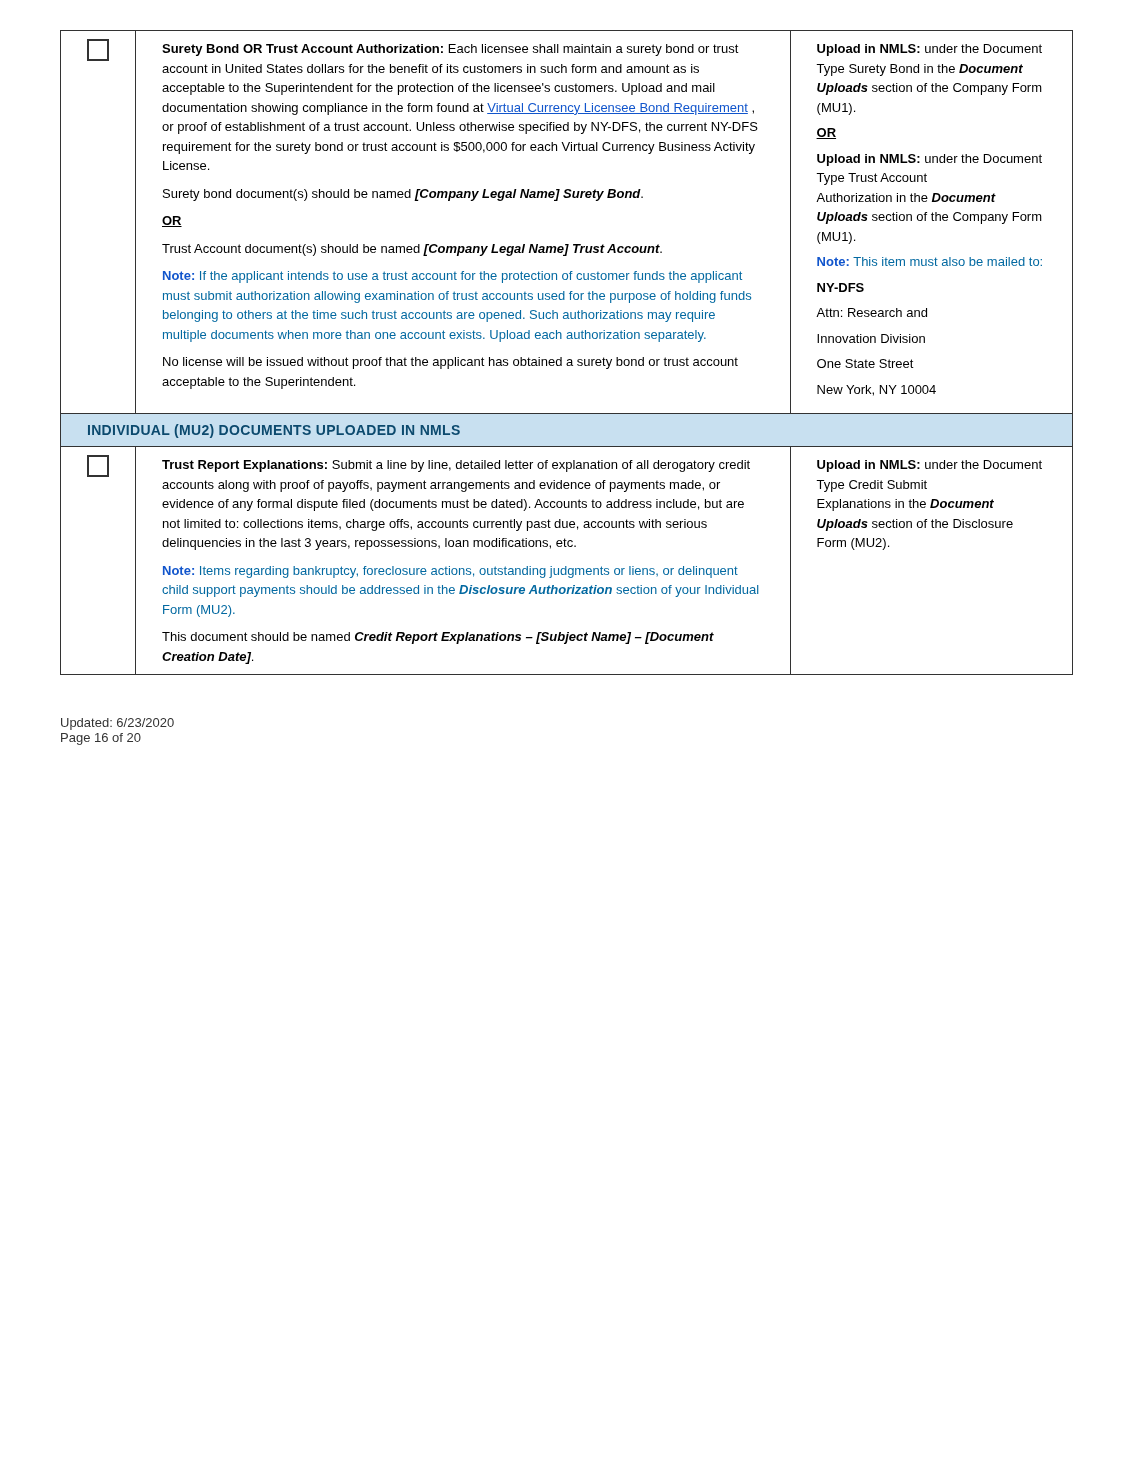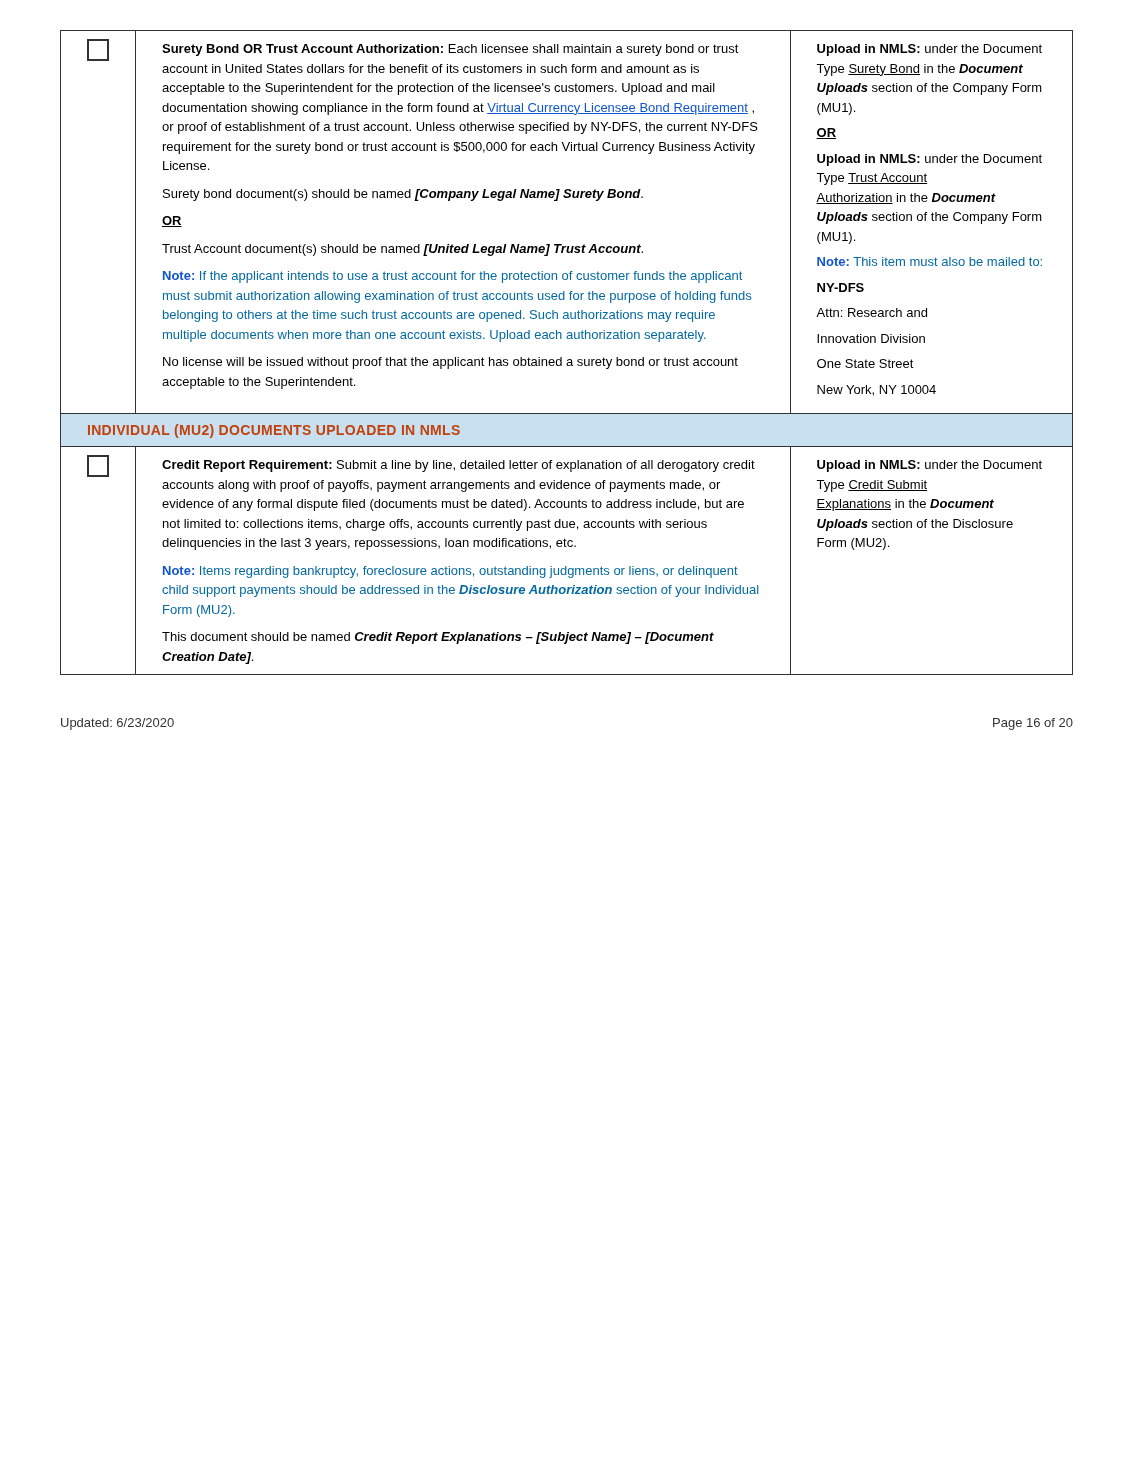--- a/index.html
+++ b/index.html
@@ -46,34 +46,33 @@
     .content-cell {
       width: 65%;
     }
     .instructions-cell {
       width: 28%;
     }
     .section-header {
       background-color: #c8e0f0;
       font-weight: bold;
       font-size: 14px;
-      color: #c2410c;
+      color: #0c4a6e;
       text-transform: uppercase;
       padding: 10px;
       letter-spacing: 0.3px;
     }
     .bold {
       font-weight: bold;
     }
     .italic {
       font-style: italic;
       font-weight: bold;
     }
     .underline {
-      text-decoration: underline;
     }
     .link-style {
       color: #1155cc;
       text-decoration: underline;
       cursor: pointer;
     }
     .note-blue {
       color: #0369a1;
     }
     .note-label {
@@ -91,20 +90,21 @@
     .or-underline {
       font-weight: bold;
       text-decoration: underline;
     }
     .footer {
       display: flex;
       justify-content: space-between;
       margin-top: 40px;
       font-size: 13px;
       color: #333;
+      flex-direction: column;
     }
     .instructions-cell p {
       margin-bottom: 6px;
       line-height: 1.5;
     }
   </style>
 </head>
 <body>
 
 <div class="page-container">
@@ -123,21 +123,21 @@
           <span class="link-style">Virtual Currency Licensee Bond Requirement</span>
           <span>, or proof of establishment of a trust account. Unless otherwise specified by NY-DFS, the current NY-DFS requirement for the surety bond or trust account is $500,000 for each Virtual Currency Business Activity License.</span>
         </p>
         <p>
           Surety bond document(s) should be named <span class="italic">[Company Legal Name] Surety Bond</span>.
         </p>
         <p>
           <span class="or-underline">OR</span>
         </p>
         <p>
-          Trust Account document(s) should be named <span class="italic">[United Legal Name] Trust Account</span>.
+          Trust Account document(s) should be named <span class="italic">[Company Legal Name] Trust Account</span>.
         </p>
         <p>
           <span class="note-label">Note:</span>
           <span class="note-blue"> If the applicant intends to use a trust account for the protection of customer funds the applicant must submit authorization allowing examination of trust accounts used for the purpose of holding funds belonging to others at the time such trust accounts are opened. Such authorizations may require multiple documents when more than one account exists. Upload each authorization separately.</span>
         </p>
         <p>
           No license will be issued without proof that the applicant has obtained a surety bond or trust account acceptable to the Superintendent.
         </p>
       </td>
       <td class="instructions-cell">
@@ -181,21 +181,21 @@
         <span>INDIVIDUAL (MU2) DOCUMENTS UPLOADED IN NMLS</span>
       </td>
     </tr>
 
     <tr>
       <td class="checkbox-cell">
         <div class="checkbox-box"></div>
       </td>
       <td class="content-cell">
         <p>
-          <span class="bold">Credit Report Requirement:</span>
+          <span class="bold">Trust Report Explanations:</span>
           <span> Submit a line by line, detailed letter of explanation of all derogatory credit accounts along with proof of payoffs, payment arrangements and evidence of payments made, or evidence of any formal dispute filed (documents must be dated). Accounts to address include, but are not limited to: collections items, charge offs, accounts currently past due, accounts with serious delinquencies in the last 3 years, repossessions, loan modifications, etc.</span>
         </p>
         <p>
           <span class="note-label">Note:</span>
           <span class="note-blue"> Items regarding bankruptcy, foreclosure actions, outstanding judgments or liens, or delinquent child support payments should be addressed in the </span>
           <span class="note-blue italic">Disclosure Authorization</span>
           <span class="note-blue"> section of your Individual Form (MU2).</span>
         </p>
         <p>
           This document should be named <span class="italic">Credit Report Explanations – [Subject Name] – [Document Creation Date]</span>.

